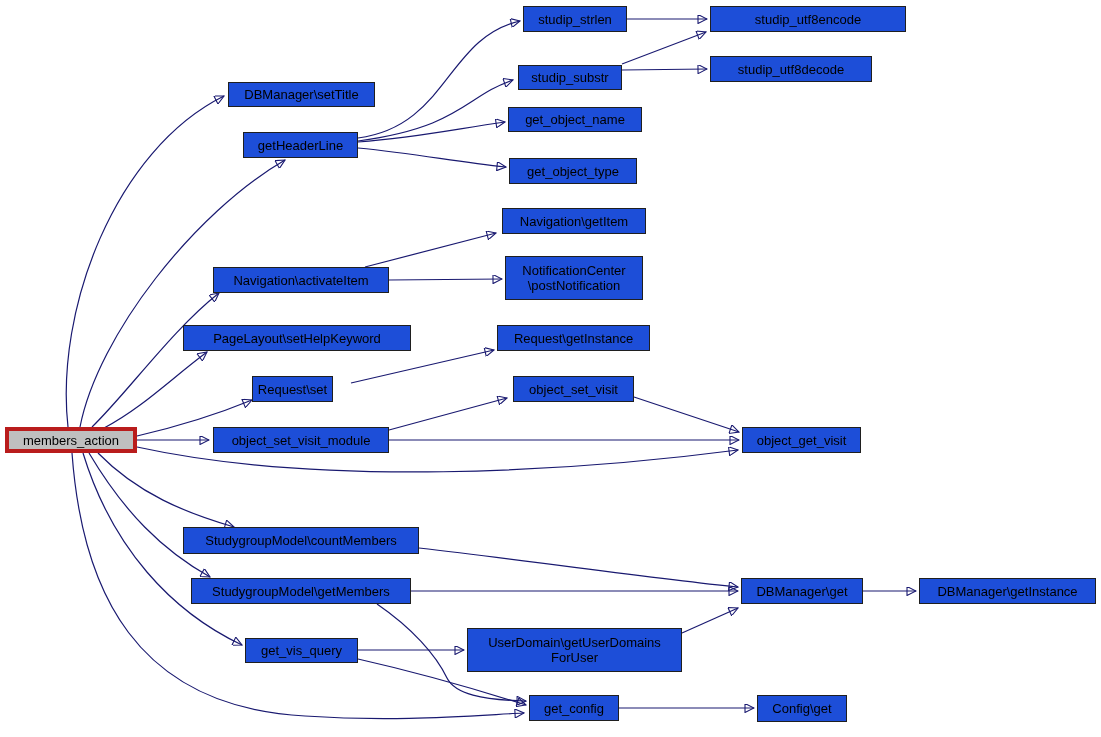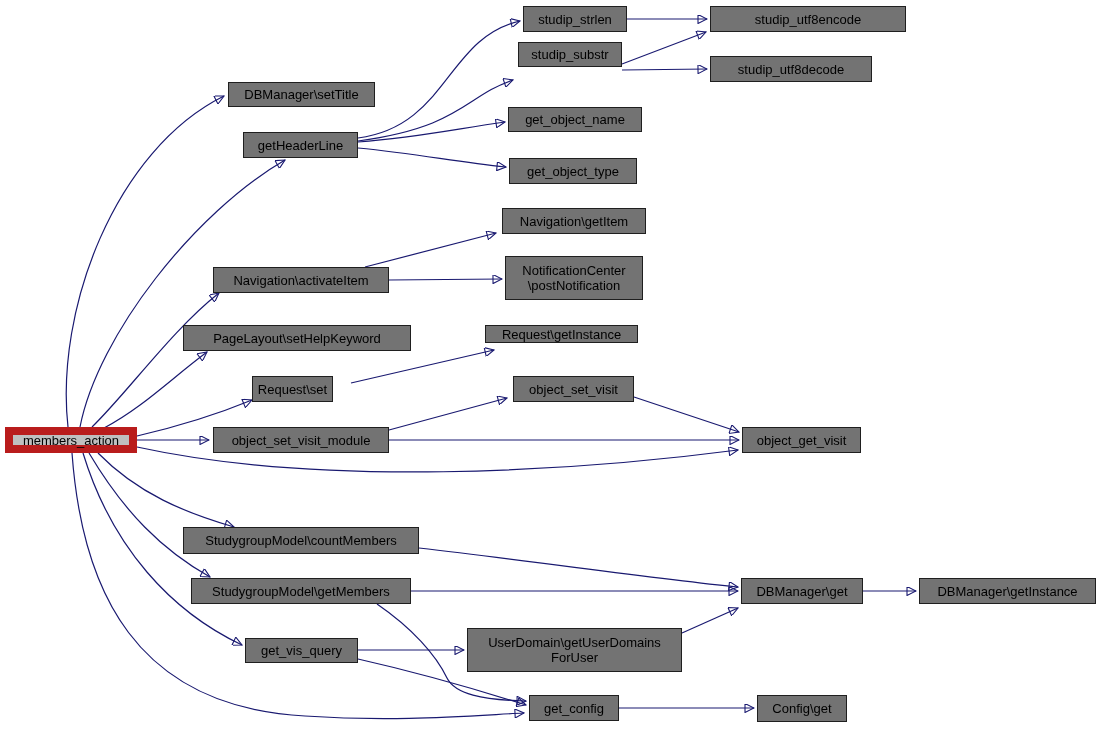--- a/index.html
+++ b/index.html
@@ -7,26 +7,26 @@
     position:relative;
     width:1101px;height:737px;
     background:#ffffff;
     font-family:"Liberation Sans", sans-serif;
     overflow:hidden;
   }
   svg.edge-layer{position:absolute;left:0;top:0;width:1101px;height:737px;}
   svg.edge-layer path{stroke:#191970;stroke-width:1.2;fill:none;}
   .node{
     position:absolute;box-sizing:border-box;
-    background:#737373;border:1px solid #1f1f1f;
+    background:#1d4ed8;border:1px solid #1f1f1f;
     color:#000;font-size:13px;line-height:15px;
     display:flex;flex-direction:column;align-items:center;justify-content:center;
     text-align:center;white-space:nowrap;cursor:pointer;
   }
-  .node.root{background:#bfbfbf;border:8px solid #b91c1c;cursor:default;justify-content:center;}
+  .node.root{background:#bfbfbf;border:4px solid #b91c1c;cursor:default;justify-content:center;}
 </style>
 </head>
 <body>
 
 <div class="canvas">
 
   <svg class="edge-layer" viewBox="0 0 1101 737" xmlns="http://www.w3.org/2000/svg">
     <defs>
       <marker id="arrowhead" viewBox="0 0 10 10" refX="10" refY="5" markerUnits="userSpaceOnUse" markerWidth="11" markerHeight="9" orient="auto">
         <path d="M0,0 L10,5 L0,10 z" fill="#191970"></path>
@@ -79,21 +79,21 @@
   </div>
 
   <div class="node" style="left:523px;top:6px;width:104px;height:26px">
     <span>studip_strlen</span>
   </div>
 
   <div class="node" style="left:710px;top:6px;width:196px;height:26px">
     <span>studip_utf8encode</span>
   </div>
 
-  <div class="node" style="left:518px;top:42px;width:104px;height:25px">
+  <div class="node" style="left:518px;top:65px;width:104px;height:25px">
     <span>studip_substr</span>
   </div>
 
   <div class="node" style="left:710px;top:56px;width:162px;height:26px">
     <span>studip_utf8decode</span>
   </div>
 
   <div class="node" style="left:508px;top:107px;width:134px;height:25px">
     <span>get_object_name</span>
   </div>
@@ -112,21 +112,21 @@
   </div>
 
   <div class="node" style="left:213px;top:267px;width:176px;height:26px">
     <span>Navigation\activateItem</span>
   </div>
 
   <div class="node" style="left:183px;top:325px;width:228px;height:26px">
     <span>PageLayout\setHelpKeyword</span>
   </div>
 
-  <div class="node" style="left:485px;top:325px;width:153px;height:18px">
+  <div class="node" style="left:497px;top:325px;width:153px;height:26px">
     <span>Request\getInstance</span>
   </div>
 
   <div class="node" style="left:252px;top:376px;width:81px;height:26px">
     <span>Request\set</span>
   </div>
 
   <div class="node" style="left:513px;top:376px;width:121px;height:26px">
     <span>object_set_visit</span>
   </div>

